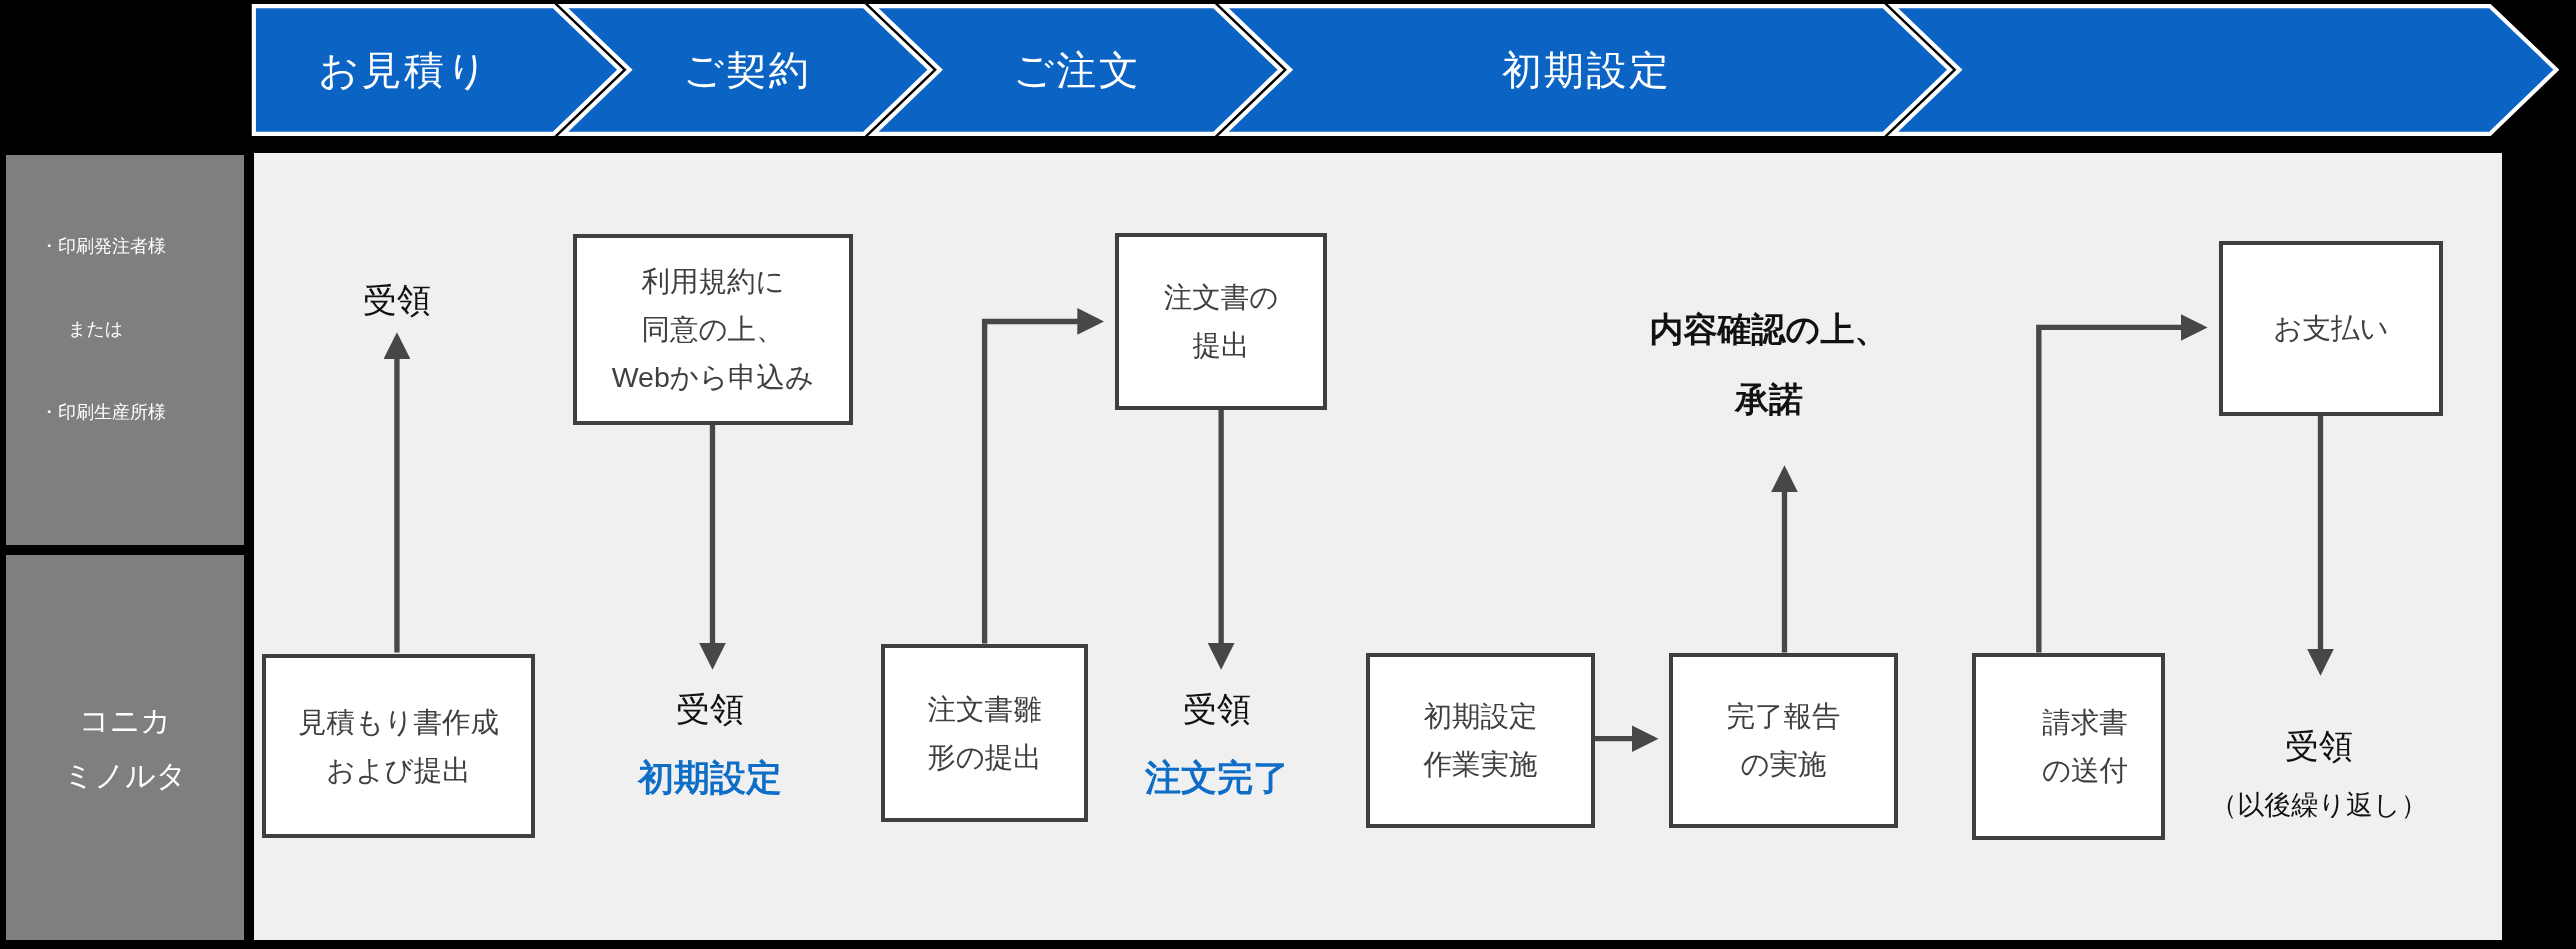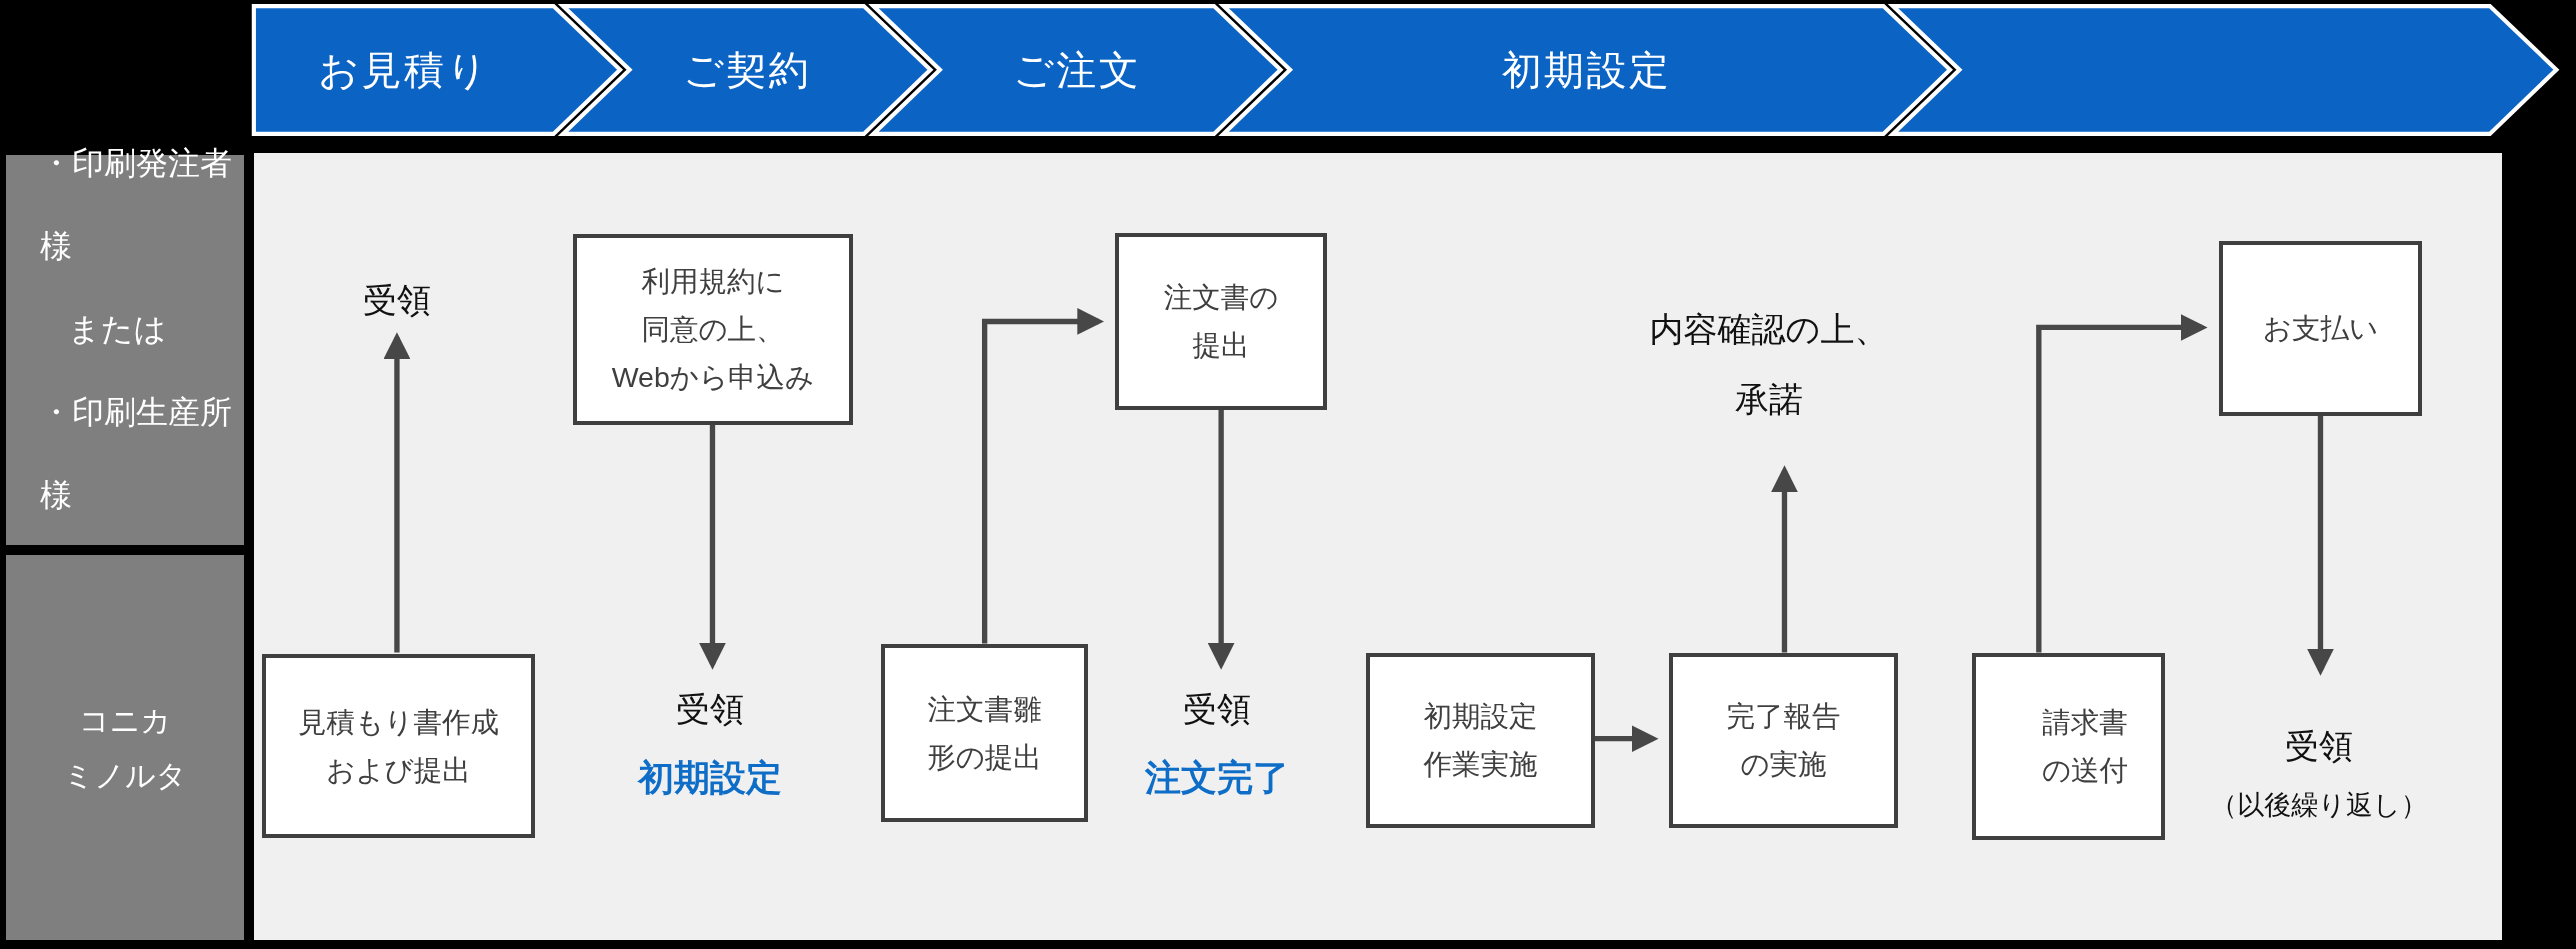--- a/index.html
+++ b/index.html
@@ -12,38 +12,38 @@
 
   
   #chevron-svg{position:absolute;left:0;top:0;width:2576px;height:143px;}
   .chevron{fill:#0b63c4;stroke:#ffffff;stroke-width:7;stroke-linejoin:miter;}
   .stage-label{position:absolute;top:6px;height:128px;display:flex;align-items:center;
       justify-content:center;color:#fff;font-size:40px;letter-spacing:2.4px;}
 
   
   .lane{position:absolute;left:6px;width:238px;background:#7f7f7f;color:#fff;
       display:flex;flex-direction:column;justify-content:center;}
-  .lane-customer{top:155px;height:390px;font-size:32px;}
+  .lane-customer{top:155px;height:390px;font-size:18px;}
   .lane-customer .lane-line{padding-left:34px;line-height:83px;}
   .lane-customer .lane-line.indent{padding-left:62px;}
   .lane-customer{padding-bottom:42px;box-sizing:border-box;}
   .lane-vendor{top:555px;height:385px;font-size:30px;text-align:center;line-height:55px;}
 
   
   .pbox{position:absolute;background:#fff;border:4.8px solid #3f3f3f;box-sizing:border-box;
       display:flex;flex-direction:column;align-items:center;justify-content:center;
       color:#3f3f3f;font-size:28.5px;line-height:39px;text-align:center;gap:9px;}
 
   
   .flabel{position:absolute;transform:translateX(-50%);white-space:nowrap;
       color:#111;text-align:center;}
   .flabel-big{font-size:34px;}
   .flabel-med{font-size:27px;}
   .flabel-accent{color:#0e6dc7;font-weight:bold;font-size:36px;}
-  .flabel-two{line-height:70px;}
+  .flabel-two{line-height:70px;font-weight:bold;}
 
   
   #arrow-svg{position:absolute;left:0;top:0;width:2576px;height:949px;pointer-events:none;}
   .aline{stroke:#474747;stroke-width:9;fill:none;}
 </style>
 </head>
 <body>
 
 <div id="canvas">
 
@@ -110,21 +110,21 @@
 
   <div class="pbox" style="left:573px;top:234px;width:280px;height:191px;">
     <div>利用規約に</div>
     <div>同意の上、</div>
     <div>Webから申込み</div>
   </div>
   <div class="pbox" style="left:1115px;top:233px;width:212px;height:177px;">
     <div>注文書の</div>
     <div>提出</div>
   </div>
-  <div class="pbox" style="left:2219px;top:241px;width:203px;height:175px;">
+  <div class="pbox" style="left:2219px;top:241px;width:224px;height:175px;">
     <div>お支払い</div>
   </div>
 
   <div class="flabel flabel-big" style="left:397px;top:278px;">受領</div>
 
   <div class="flabel flabel-big" style="left:710px;top:687px;">受領</div>
   <div class="flabel flabel-accent" style="left:710px;top:754px;">初期設定</div>
 
   <div class="flabel flabel-big" style="left:1217px;top:687px;">受領</div>
   <div class="flabel flabel-accent" style="left:1217px;top:754px;">注文完了</div>

